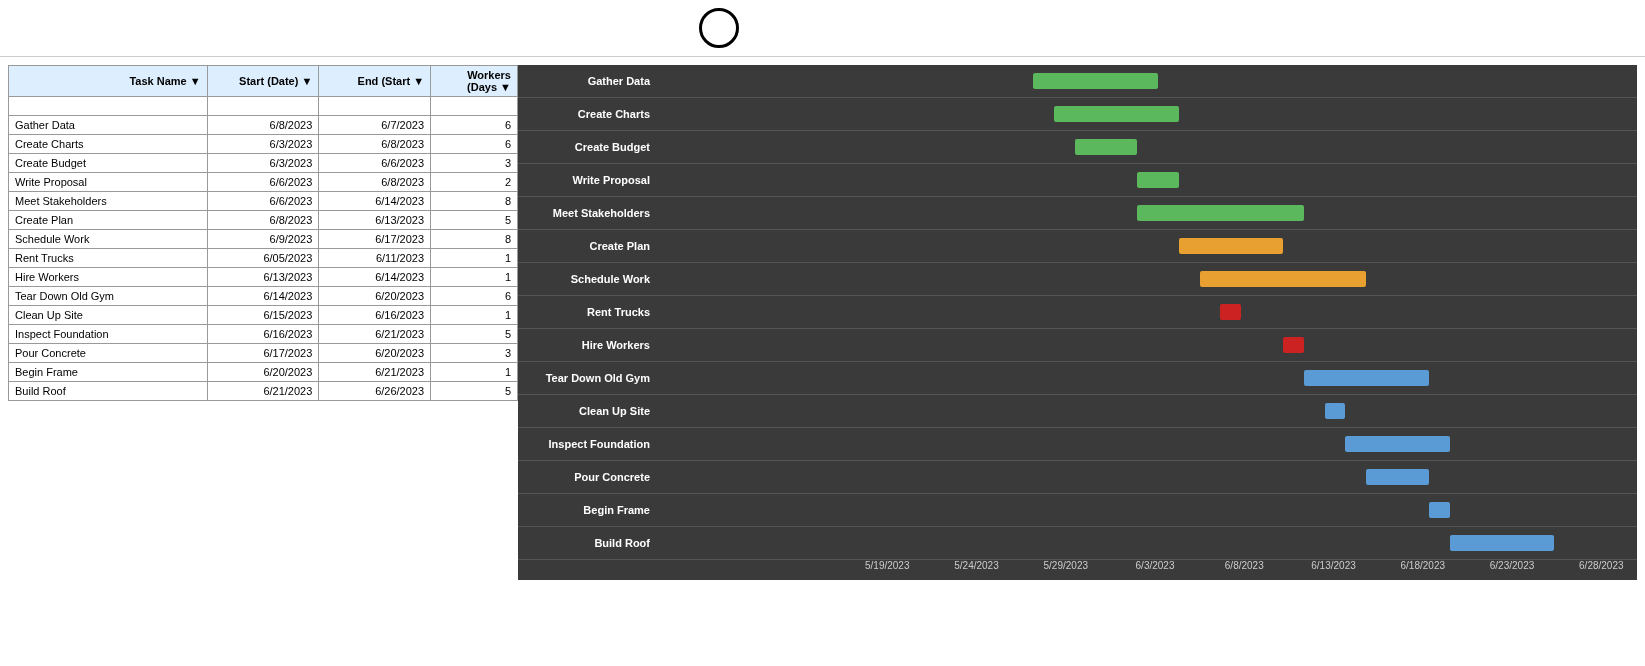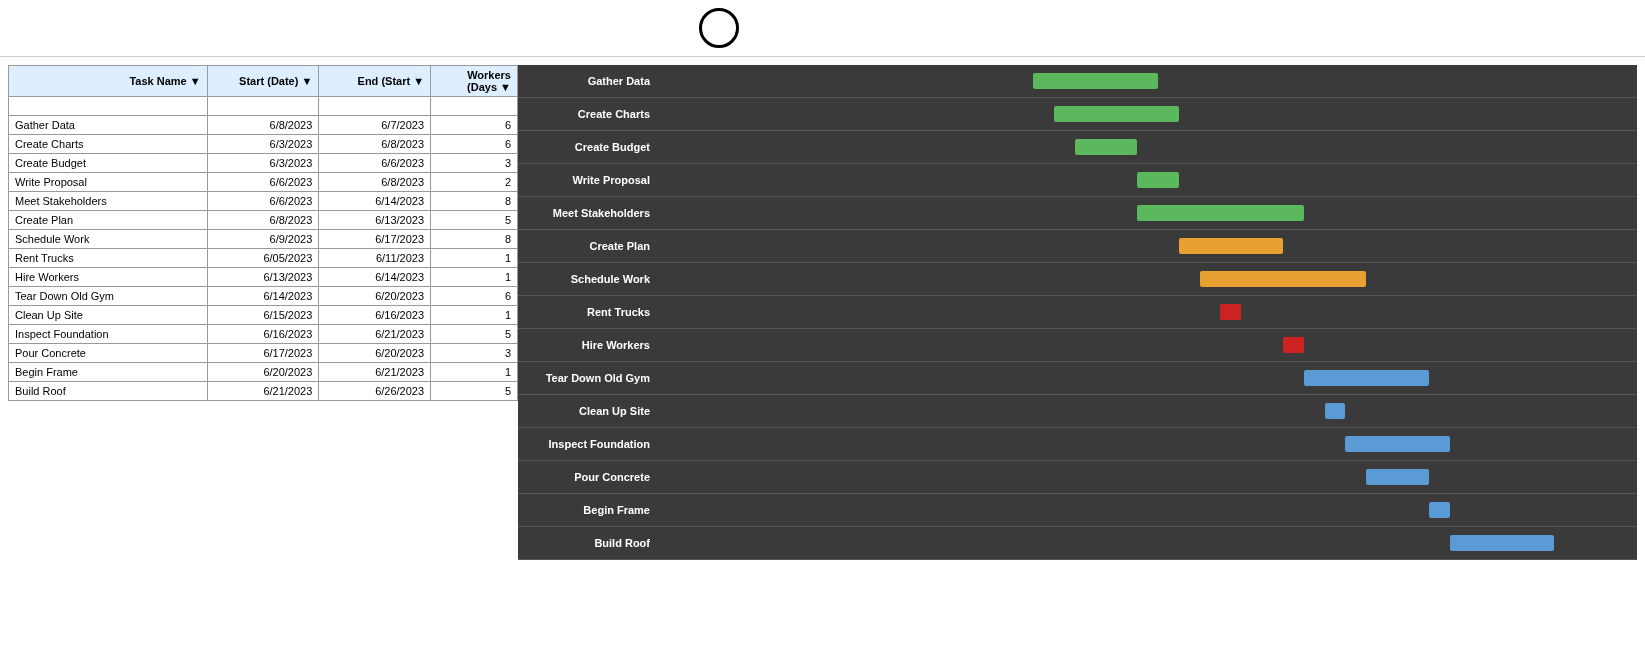--- a/index.html
+++ b/index.html
@@ -257,16 +257,27 @@
           </div>
           <div class="task-row">
             <div class="task-label">Build Roof</div>
             <div class="task-bar-area">
               <div class="gantt-bar" style="left: 80.8511%; width: 10.6383%; background-color: rgb(91, 155, 213);"></div>
             </div>
           </div>
         </div>
       <div id="x-axis" class="x-axis">
           <div style="width: 140px; flex-shrink: 0;"></div>
+          <div style="flex: 1 1 0%; position: relative; height: 20px;">
+            <div style="position: absolute; left: 10.6383%; transform: translateX(-50%); color: rgb(204, 204, 204); font-size: 10px; white-space: nowrap;">5/19/2023</div>
+            <div style="position: absolute; left: 21.2766%; transform: translateX(-50%); color: rgb(204, 204, 204); font-size: 10px; white-space: nowrap;">5/24/2023</div>
+            <div style="position: absolute; left: 31.9149%; transform: translateX(-50%); color: rgb(204, 204, 204); font-size: 10px; white-space: nowrap;">5/29/2023</div>
+            <div style="position: absolute; left: 42.5532%; transform: translateX(-50%); color: rgb(204, 204, 204); font-size: 10px; white-space: nowrap;">6/3/2023</div>
+            <div style="position: absolute; left: 53.1915%; transform: translateX(-50%); color: rgb(204, 204, 204); font-size: 10px; white-space: nowrap;">6/8/2023</div>
+            <div style="position: absolute; left: 63.8298%; transform: translateX(-50%); color: rgb(204, 204, 204); font-size: 10px; white-space: nowrap;">6/13/2023</div>
+            <div style="position: absolute; left: 74.4681%; transform: translateX(-50%); color: rgb(204, 204, 204); font-size: 10px; white-space: nowrap;">6/18/2023</div>
+            <div style="position: absolute; left: 85.1064%; transform: translateX(-50%); color: rgb(204, 204, 204); font-size: 10px; white-space: nowrap;">6/23/2023</div>
+            <div style="position: absolute; left: 95.7447%; transform: translateX(-50%); color: rgb(204, 204, 204); font-size: 10px; white-space: nowrap;">6/28/2023</div>
+          </div>
         </div>
     </div>
   </div>
 </div>
 
 </body></html>

